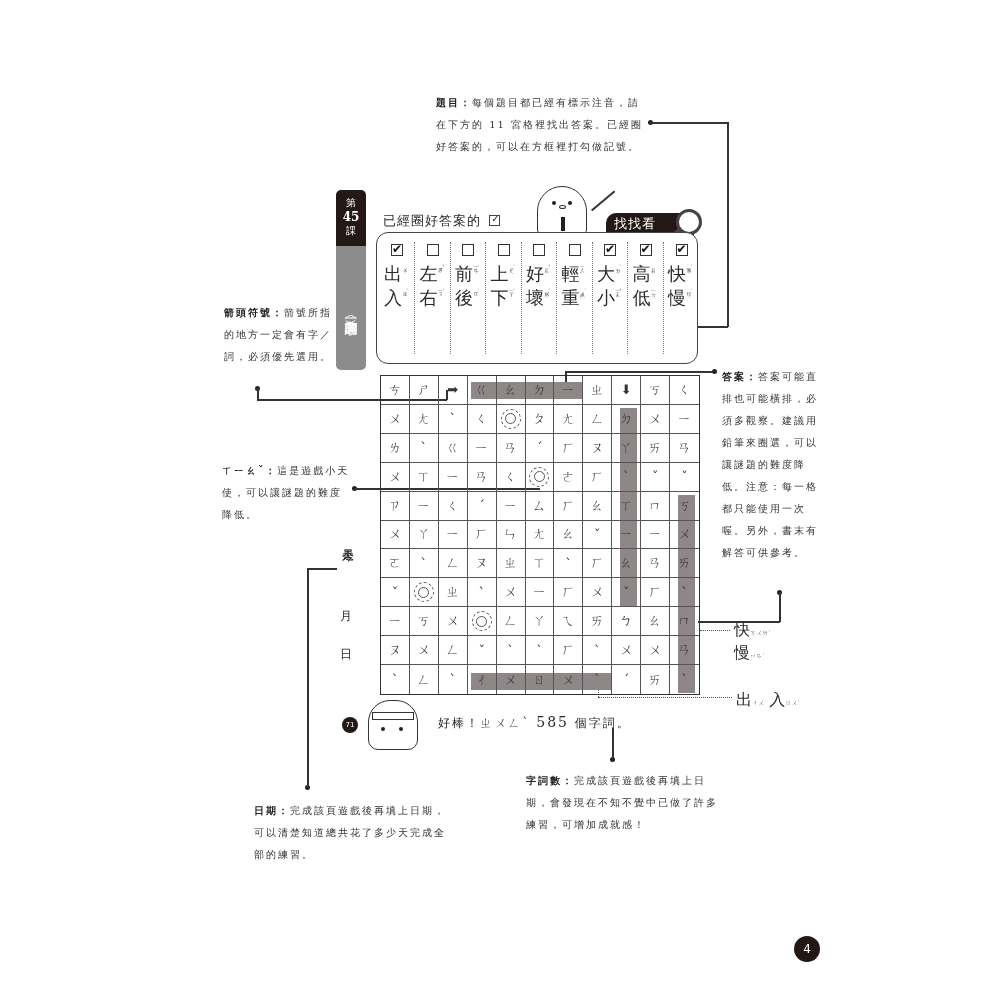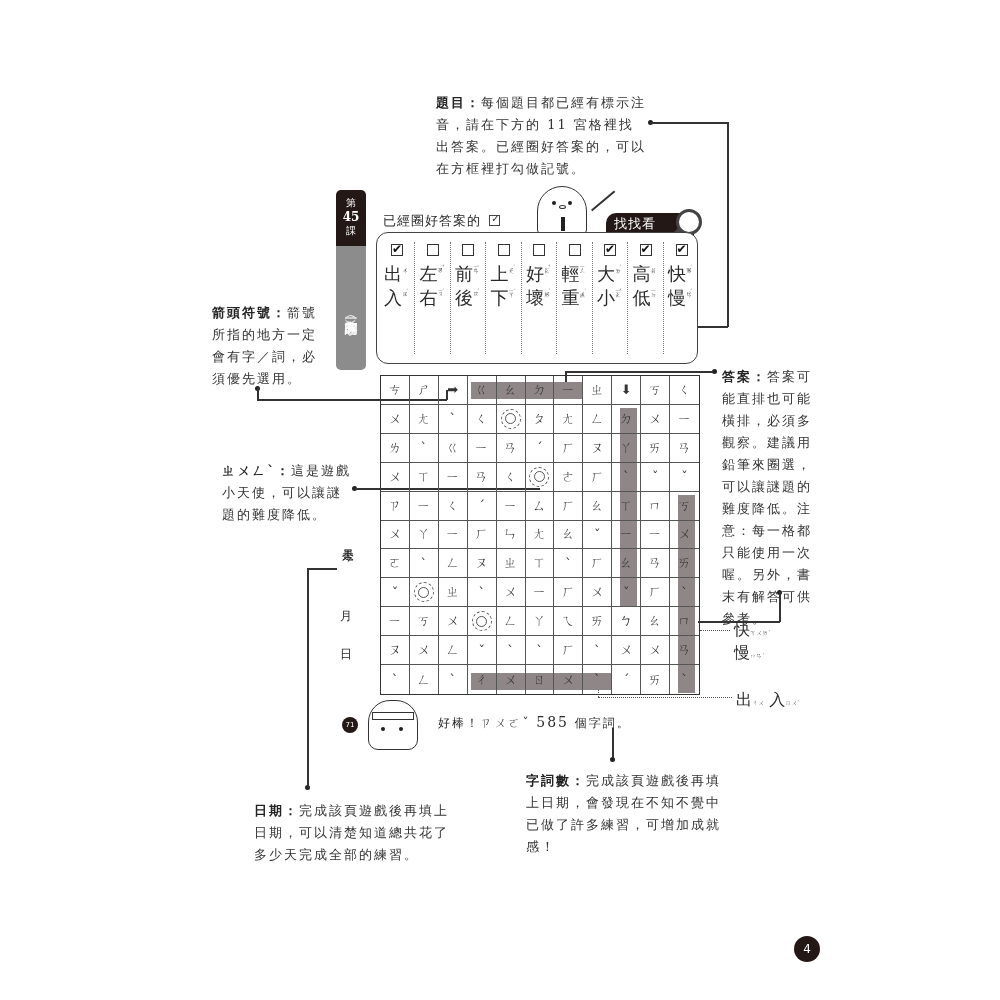--- a/index.html
+++ b/index.html
@@ -1,19 +1,19 @@
 <!DOCTYPE html>
 <html><head>
 <meta charset="utf-8">
 <style>
   * { box-sizing: border-box; margin: 0; padding: 0; }
   body { width: 1000px; height: 1000px; background: #ffffff; position: relative; overflow: hidden;
          font-family: "DejaVu Serif", "Liberation Serif", serif; color: #2a2a2a; }
   .abs { position: absolute; }
-  .note { font-size: 13px; line-height: 22px; letter-spacing: 2px; color: #333; }
+  .note { font-size: 10px; line-height: 22px; letter-spacing: 2px; color: #333; }
   .note b { font-family: "DejaVu Sans", sans-serif; font-weight: bold; color: #222; }
   .line { position: absolute; background: #333; }
   .dot { position: absolute; width: 5px; height: 5px; border-radius: 50%; background: #222; }
   .dotted-h { position: absolute; border-top: 1px dotted #555; height: 0; }
 
   
   .lesson-tab { left: 336px; top: 190px; width: 30px; height: 180px; border-radius: 5px; overflow: hidden; }
   .lesson-top { background: #231815; color: #fff; height: 56px; text-align: center; font-size: 10px; line-height: 14px; padding-top: 6px; }
   .lesson-top .num { font-size: 12px; font-weight: bold; }
   .lesson-bottom { background: #8c8c8c; color: #fff; height: 124px; text-align: center; font-size: 13px; line-height: 17px; padding-top: 6px; writing-mode: vertical-rl; margin: 0 auto; }
@@ -66,30 +66,30 @@
 
 <div class="abs note" style="left:436px; top:92px; width:210px;">
   <b>題目：</b><span>每個題目都已經有標示注音，請在下方的 11 宮格裡找出答案。已經圈好答案的，可以在方框裡打勾做記號。</span>
 </div>
 <div class="dot" style="left:648px; top:120px;"></div>
 <div class="line" style="left:650px; top:122px; width:78px; height:1.5px;"></div>
 <div class="line" style="left:727px; top:122px; width:1.5px; height:205px;"></div>
 <div class="line" style="left:680px; top:326px; width:48px; height:1.5px;"></div>
 <div class="line" style="left:680px; top:308px; width:1.5px; height:19px;"></div>
 
-<div class="abs note" style="left:212px; top:302px; width:108px;">
+<div class="abs note" style="left:224px; top:302px; width:108px;">
   <b>箭頭符號：</b><span>箭號所指的地方一定會有字／詞，必須優先選用。</span>
 </div>
 <div class="dot" style="left:255px; top:386px;"></div>
 <div class="line" style="left:257px; top:388px; width:1.5px; height:12px;"></div>
 <div class="line" style="left:257px; top:399px; width:190px; height:1.5px;"></div>
 <div class="line" style="left:446px; top:390px; width:1.5px; height:10px;"></div>
 
 <div class="abs note" style="left:222px; top:460px; width:130px;">
-  <b>ㄓㄨㄥˋ：</b><span>這是遊戲小天使，可以讓謎題的難度降低。</span>
+  <b>ㄒㄧㄠˇ：</b><span>這是遊戲小天使，可以讓謎題的難度降低。</span>
 </div>
 <div class="dot" style="left:352px; top:486px;"></div>
 <div class="line" style="left:355px; top:488px; width:185px; height:1.5px;"></div>
 
 <div class="abs note" style="left:722px; top:366px; width:100px;">
   <b>答案：</b><span>答案可能直排也可能橫排，必須多觀察。建議用鉛筆來圈選，可以讓謎題的難度降低。注意：每一格都只能使用一次喔。另外，書末有解答可供參考。</span>
 </div>
 <div class="dot" style="left:712px; top:369px;"></div>
 <div class="line" style="left:565px; top:371px; width:148px; height:1.5px;"></div>
 <div class="line" style="left:565px; top:371px; width:1.5px; height:12px;"></div>
@@ -612,18 +612,18 @@
   <div style="margin-top:22px;">日</div>
 </div>
 
 <div class="abs page-badge">71</div>
 <div class="abs bear">
   <div style="position:absolute; left:12px; top:26px; width:4px; height:4px; background:#222; border-radius:50%;"></div>
   <div style="position:absolute; left:30px; top:26px; width:4px; height:4px; background:#222; border-radius:50%;"></div>
 </div>
 <div class="abs bear-band"></div>
 <div class="abs praise">
-  <span>好棒！ㄗㄨㄛˇ</span>
+  <span>好棒！ㄓㄨㄥˋ</span>
   <span class="big">585</span>
   <span>個字詞。</span>
 </div>
 
 <div class="abs page-number">4</div>
 
 </body></html>

